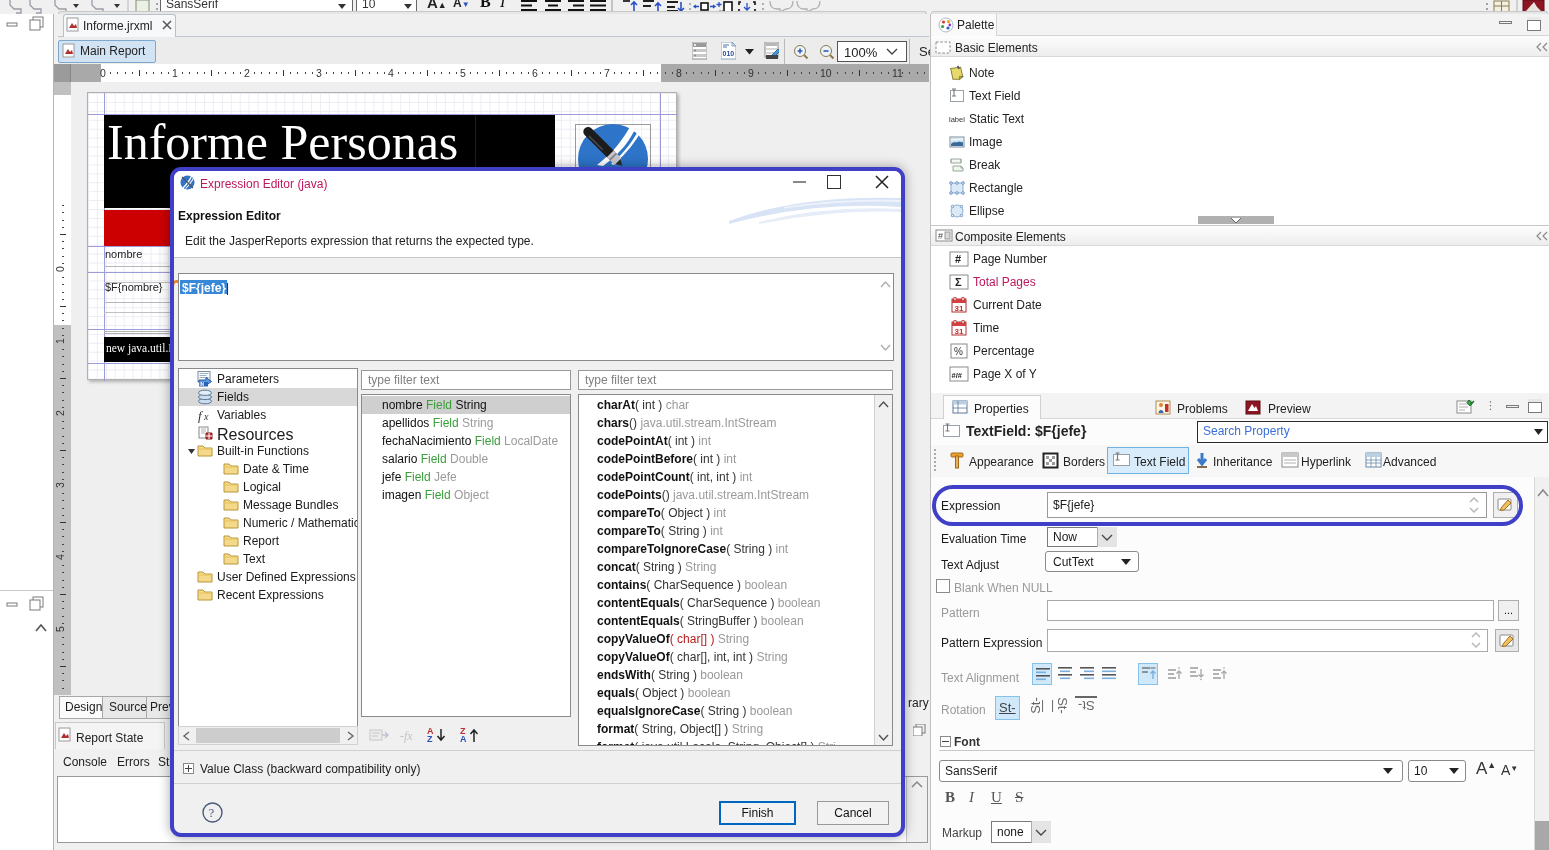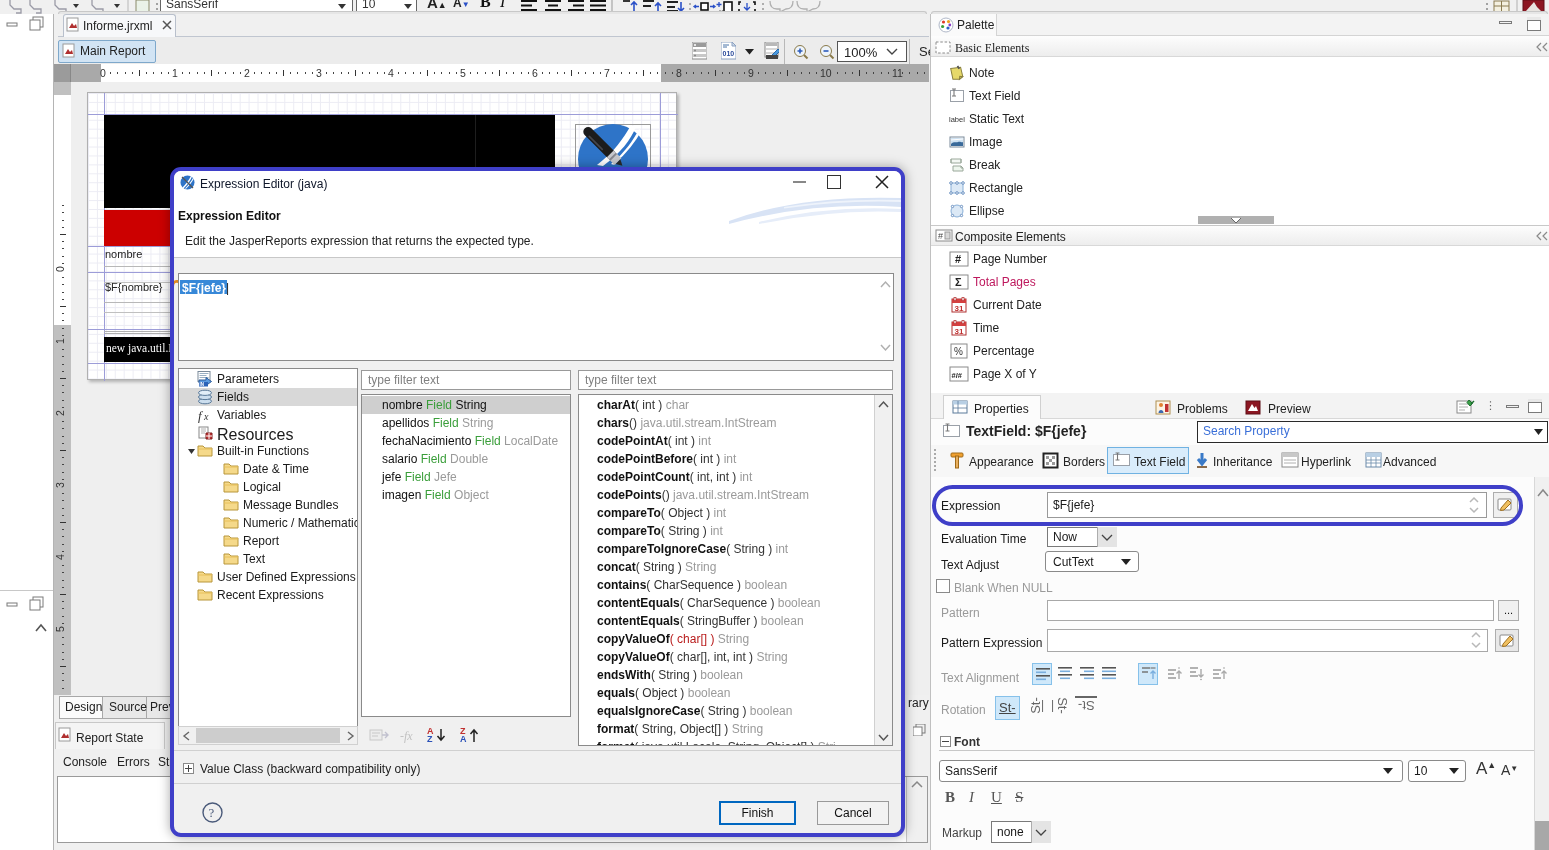--- a/index.html
+++ b/index.html
@@ -395,20 +395,21 @@
 
   <div class="abs" style="left:16px;top:173px;width:574px;height:1px;background:#b8b8b8;"></div>
   <div class="abs" style="left:16px;top:189px;width:574px;height:1px;background:#c0c0c0;"></div>
   <div class="abs" style="left:16px;top:209px;width:574px;height:1px;background:#b8b8b8;"></div>
   <div class="abs" style="left:16px;top:219px;width:574px;height:1px;background:#c0c0c0;"></div>
   <div class="abs" style="left:16px;top:238px;width:574px;height:1px;background:#b0b0b0;"></div>
   <div class="abs" style="left:16px;top:240px;width:574px;height:1px;background:#b0b0b0;"></div>
 
   <div class="abs" style="left:16px;top:22px;width:451px;height:93px;background:#000;"></div>
   <div class="abs" style="left:387px;top:22px;width:1px;height:93px;background:#1e1e1e;"></div>
+  <div class="abs ser" style="left:19px;top:20px;width:460px;font-size:50px;color:#fff;white-space:nowrap;">Informe Personas</div>
 
   <div class="abs" style="left:16px;top:117px;width:164px;height:36px;background:#cc0000;"></div>
 
   <div class="abs" style="left:17px;top:155px;font-size:11px;color:#222;">nombre</div>
   <div class="abs" style="left:17px;top:188px;font-size:11px;color:#222;">$F{nombre}</div>
 
   <div class="abs" style="left:16px;top:244px;width:80px;height:25px;background:#000;"></div>
   <div class="abs ser" style="left:18px;top:249px;font-size:11.5px;color:#fff;white-space:nowrap;">new java.util.Da</div>
 
   <div class="abs" id="logo" style="left:485px;top:28px;width:78px;height:50px;">
@@ -472,21 +473,21 @@
   </svg>
   <div class="abs" style="left:26px;top:4px;color:#222;">Palette</div>
   <div class="abs" style="left:568px;top:7px;width:13px;height:3px;border:1px solid #7a7a7a;"></div>
   <div class="abs" style="left:596px;top:3px;width:14px;height:14px;border:1px solid #7a7a7a;background:#fff;"></div>
   <div class="abs" style="left:596px;top:3px;width:14px;height:4px;border-bottom:1px solid #7a7a7a;background:#e8e8e8;"></div>
 
   <div class="abs" style="left:0;top:22px;width:619px;height:21px;background:linear-gradient(#fdfdfd,#ededed);border-bottom:1px solid #d8d8d8;"></div>
   <svg class="abs" style="left:4px;top:27px;" width="16" height="13">
         <rect x="1" y="1" width="14" height="11" fill="#fff" stroke="#8a8a8a" stroke-dasharray="2.5 1.8"></rect>
       </svg>
-  <div class="abs" style="left:24px;top:27px;color:#222;font-family:Liberation Serif, serif;">Basic Elements</div>
+  <div class="abs" style="left:24px;top:27px;color:#222;">Basic Elements</div>
   <svg class="abs" style="left:605px;top:28px;" width="12" height="10">
         <path d="M5 1 L1 5 L5 9 M11 1 L7 5 L11 9" fill="none" stroke="#8a8a8a" stroke-width="1.2"></path>
       </svg>
 
   <div class="abs" id="pal-basic" style="left:0;top:48px;width:619px;height:161px;">
         <div class="abs" style="left:18px;top:3px;"><svg width="16" height="16" viewBox="0 0 16 16">
             <g transform="rotate(-4 8 8)">
               <path d="M2 3 L12 2.5 L13.5 12 L10 14.5 L3.5 14 Z" fill="#e6d96a" stroke="#8a8140"></path>
               <path d="M10 14.5 L10.5 11.5 L13.5 12 Z" fill="#cfc250" stroke="#8a8140"></path>
               <path d="M9 1 L10.5 4" stroke="#555" stroke-width="1.8"></path>
@@ -851,21 +852,21 @@
     <path d="M0 30 Q70 4 172 7 L172 16 Q85 10 0 33 Z" fill="#d8e3f5"></path>
     <path d="M30 31 Q100 14 172 18 L172 21 Q105 18 30 33 Z" fill="#e6edf9"></path>
     <path d="M55 16 Q110 7 172 9 L172 11 Q115 9 55 17.5 Z" fill="#eef3fb"></path>
   </svg>
   <svg class="abs" style="left:6px;top:4px;" width="15" height="15" viewBox="0 0 30 30">
     <circle cx="15" cy="15" r="14" fill="#2e74c8"></circle>
     <path d="M22 2 C18 10 12 18 4 26 L7 27 C15 19 21 11 24 3 Z" fill="#fff"></path>
     <path d="M26 6 C22 13 17 20 10 27 L12 27.6 C19 21 24 14 27.5 7.5 Z" fill="#fff"></path>
     <path d="M4 4 L26 26" stroke="#555" stroke-width="2.5"></path>
   </svg>
-  <div class="abs" style="left:26px;top:6px;font-size:12px;color:#0f172a;">Expression Editor (java)</div>
+  <div class="abs" style="left:26px;top:6px;font-size:12px;color:#be185d;">Expression Editor (java)</div>
   <div class="abs" style="left:619px;top:10px;width:13px;height:1.5px;background:#888;"></div>
   <div class="abs" style="left:653px;top:4px;width:14px;height:14px;border:1.5px solid #333;"></div>
   <svg class="abs" style="left:700px;top:3px;" width="16" height="16">
         <path d="M2 2 L14 14 M14 2 L2 14" stroke="#222" stroke-width="1.5"></path>
       </svg>
   <div class="abs b" style="left:4px;top:38px;font-size:12px;color:#111;">Expression Editor</div>
   <div class="abs" style="left:11px;top:63px;font-size:12px;color:#222;">Edit the JasperReports expression that returns the expected type.</div>
 
   <div class="abs" style="left:4px;top:102px;width:716px;height:88px;background:#fff;border:1px solid #8a8a8a;"></div>
   <div class="abs" style="left:6px;top:109px;width:47px;height:14px;background:#3788d8;"></div>

